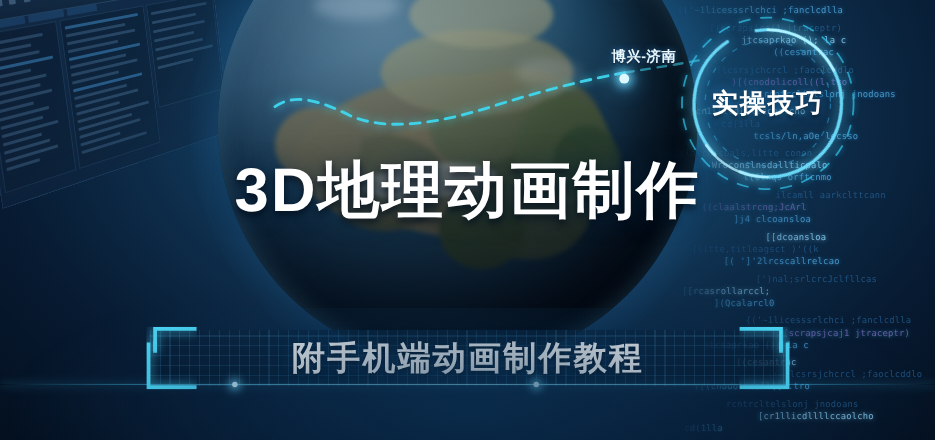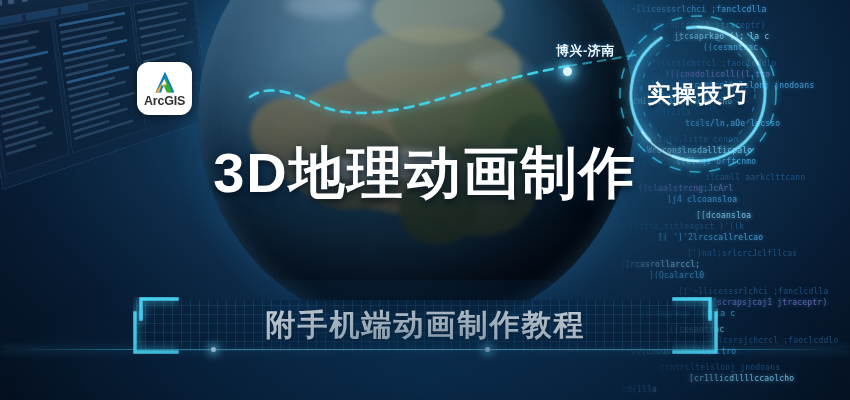--- a/index.html
+++ b/index.html
@@ -417,29 +417,20 @@
       <div class="code-line warm" style="position: absolute; top: 297px; left: 97px;">[(scrapsjcaj1 jtraceptr)</div>
       <div class="code-line " style="position: absolute; top: 308px; left: 30px;">jtcsaprkao (); la c</div>
       <div class="code-line bright" style="position: absolute; top: 324px; left: 59px;">((cesantrac</div>
       <div class="code-line dim" style="position: absolute; top: 335px; left: 88px;">[(~?lcsrsjchcrcl ;faoclcddlo</div>
       <div class="code-line " style="position: absolute; top: 346px; left: 21px;">)[(cnodolicoll((l.tro</div>
       <div class="code-line dim" style="position: absolute; top: 362px; left: 50px;">rcntrcltelslonj jnodoans</div>
       <div class="code-line bright" style="position: absolute; top: 373px; left: 79px;">[cr1llicdllllccaolcho</div>
       <div class="code-line " style="position: absolute; top: 384px; left: 12px;">cd(1lla</div>
     </div>
 
-  <div class="arcgis">
-    <svg class="arcgis-mark" viewBox="0 0 34 30">
-      <path d="M17 3 L28 27 L21.5 27 L17 15 L12.5 27 L6 27 Z" fill="#0f7fc4"></path>
-      <path d="M17.6 10 L25.5 27 L19 27 L14.6 17 Z" fill="#3aa935"></path>
-      <path d="M6 27 L16 12.5 L18.8 19 L12.8 19 L10.6 27 Z" fill="#f2a83b"></path>
-      <path d="M12.9 18.4 L16.2 11.6 L18.6 17.3 Z" fill="#ffffff" opacity="0.95"></path>
-    </svg>
-    <div class="arcgis-text">ArcGIS</div>
-  </div>
 
   <div class="hud">
     <svg width="172" height="172" viewBox="0 0 172 172">
       <circle cx="86" cy="86" r="78" fill="none" stroke="#35c8ef" stroke-width="1.6" stroke-dasharray="11 9" opacity="0.72" style="filter: drop-shadow(0 0 3px rgba(53,200,239,.8));"></circle>
       <circle cx="86" cy="86" r="67" fill="none" stroke="#6fe0ff" stroke-width="3" stroke-dasharray="175 28 118 28" stroke-linecap="round" opacity="0.95" transform="rotate(-38 86 86)" style="filter: drop-shadow(0 0 6px rgba(80,215,255,.95));"></circle>
       <circle cx="86" cy="86" r="57" fill="none" stroke="#2e9fd0" stroke-width="1.2" stroke-dasharray="5 8" opacity="0.55"></circle>
       <path d="M 86 19 A 67 67 0 0 1 146 56" fill="none" stroke="#b9f2ff" stroke-width="2.2" stroke-linecap="round" opacity="0.9" style="filter: drop-shadow(0 0 6px rgba(150,235,255,.95));"></path>
       <path d="M 30 124 A 67 67 0 0 0 86 153" fill="none" stroke="#b9f2ff" stroke-width="2.2" stroke-linecap="round" opacity="0.8" style="filter: drop-shadow(0 0 6px rgba(150,235,255,.9));"></path>
     </svg>
     <div class="hud-label">实操技巧</div>

